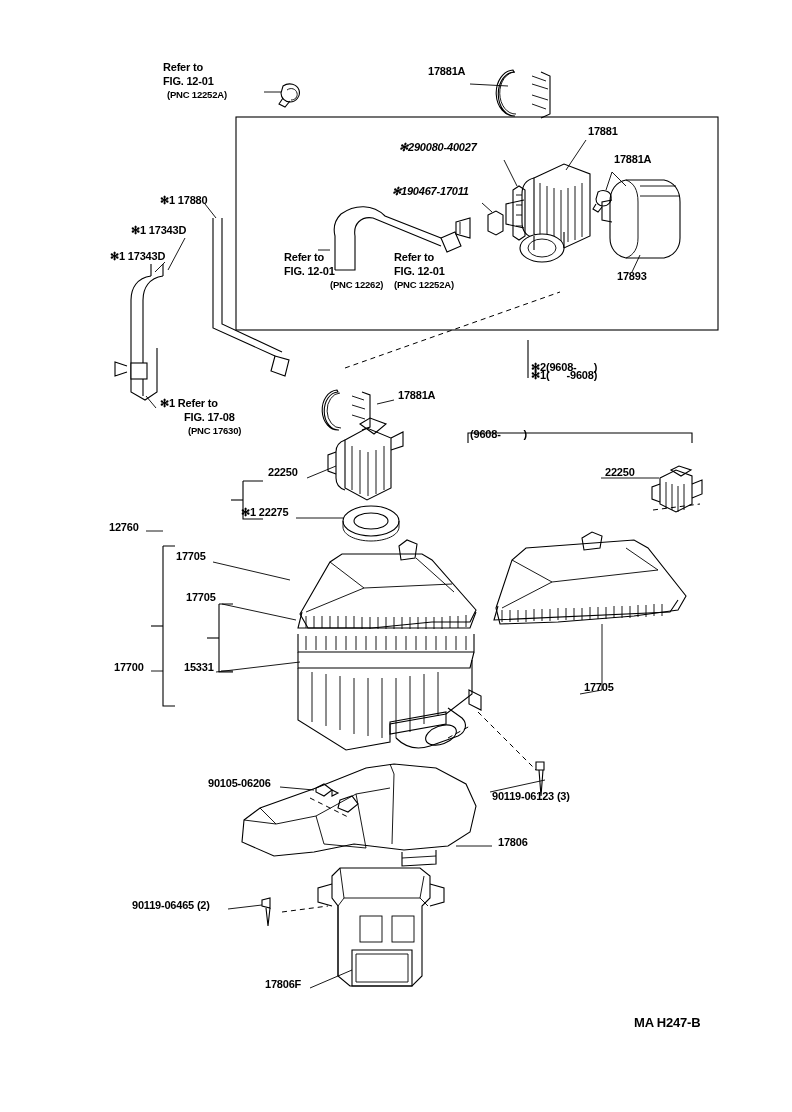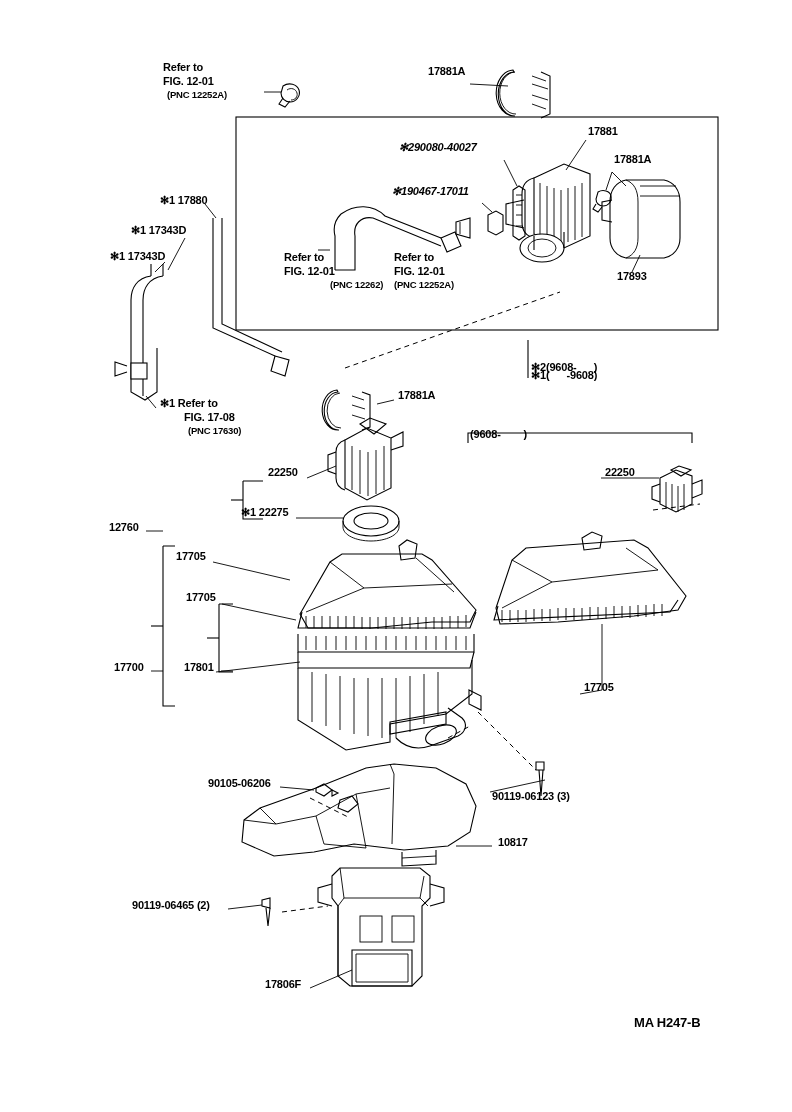--- a/index.html
+++ b/index.html
@@ -298,24 +298,24 @@
   <div class="lbl md" style="left:531px;top:362px;">✻2(9608-      )</div>
   <div class="lbl md" style="left:470px;top:429px;">(9608-        )</div>
 
   <div class="lbl md" style="left:268px;top:467px;">22250</div>
   <div class="lbl md" style="left:605px;top:467px;">22250</div>
   <div class="lbl md" style="left:241px;top:507px;">✻1 22275</div>
   <div class="lbl md" style="left:109px;top:522px;">12760</div>
   <div class="lbl md" style="left:176px;top:551px;">17705</div>
   <div class="lbl md" style="left:186px;top:592px;">17705</div>
   <div class="lbl md" style="left:114px;top:662px;">17700</div>
-  <div class="lbl md" style="left:184px;top:662px;">17801</div>
+  <div class="lbl md" style="left:184px;top:662px;">15331</div>
   <div class="lbl md" style="left:584px;top:682px;">17705</div>
 
   <div class="lbl md" style="left:208px;top:778px;">90105-06206</div>
   <div class="lbl md" style="left:492px;top:791px;">90119-06123 (3)</div>
-  <div class="lbl md" style="left:498px;top:837px;">10817</div>
+  <div class="lbl md" style="left:498px;top:837px;">17806</div>
   <div class="lbl md" style="left:132px;top:900px;">90119-06465 (2)</div>
   <div class="lbl md" style="left:265px;top:979px;">17806F</div>
 
   <div class="lbl big" style="left:634px;top:1016px;">MA H247-B</div>
 
 </div>
 
 </body></html>

